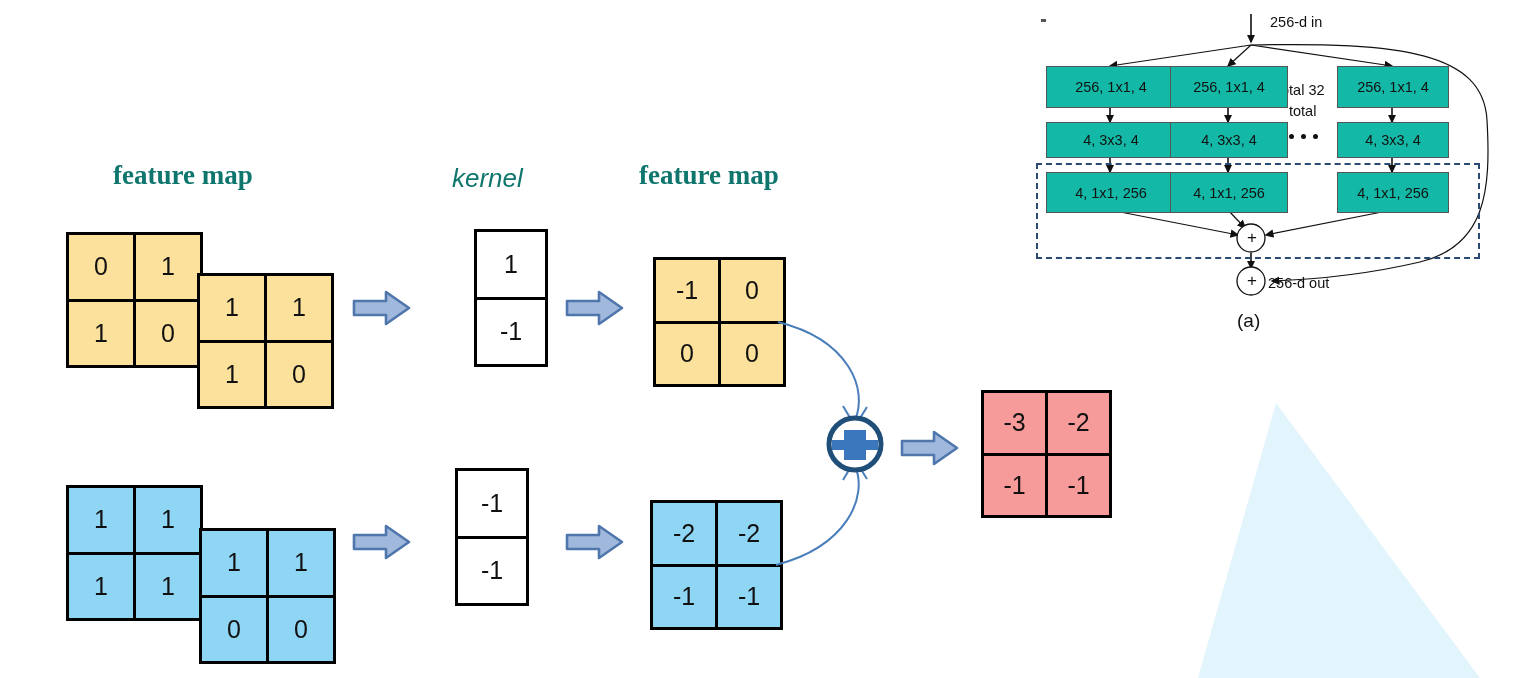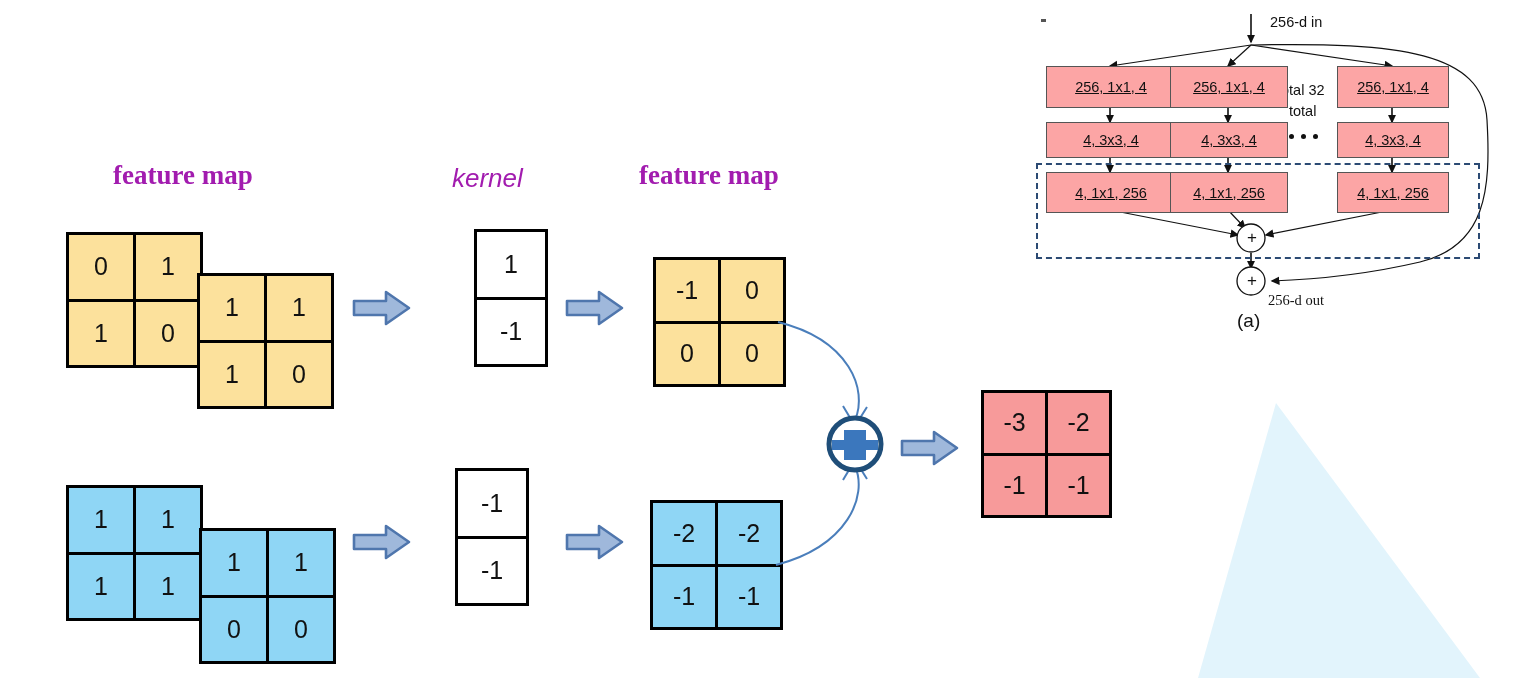--- a/index.html
+++ b/index.html
@@ -9,21 +9,21 @@
     -webkit-font-smoothing:antialiased;
   }
   #stage{position:absolute;left:0;top:0;width:1516px;height:678px;}
 
   
   .heading{
     position:absolute;
     font-family:"Liberation Serif", serif;
     font-weight:bold;
     font-size:27px;
-    color:#a21caf;
+    color:#0f766e;
     white-space:nowrap;
     text-align:center;
   }
   .heading.sans{
     font-family:"Liberation Sans", sans-serif;
     font-weight:normal;
     font-size:26px;
   }
 
   
@@ -46,24 +46,24 @@
 
   
   .plusnode{position:absolute;}
 
   
   .rx{position:absolute;}
   .rxbox{
     position:absolute;
     border:1.3px solid #ururu;
     border:1.3px solid #555;
-    background:#fca5a5;
+    background:#14b8a6;
     display:flex;align-items:center;justify-content:center;
     font-family:"Liberation Sans", sans-serif;
-    font-size:14.5px;color:#111;white-space:nowrap;text-decoration:underline;
+    font-size:14.5px;color:#111;white-space:nowrap;
   }
   .rxlabel{
     position:absolute;
     font-family:"Liberation Sans", sans-serif;
     font-size:14.5px;color:#111;white-space:nowrap;text-align:right;
   }
   .rxlabel.paren{font-size:19px;}
   .dashbox{
     position:absolute;
     border:2.5px dashed #2b4a73;
@@ -219,21 +219,21 @@
 
       <circle cx="251" cy="238" r="14" fill="#fff" stroke="#111" stroke-width="1.3"></circle>
 
       <circle cx="251" cy="281" r="14" fill="#fff" stroke="#111" stroke-width="1.3"></circle>
     </svg>
 
     <div class="dashbox" style="left:36px;top:163px;width:444px;height:96px;"></div>
 
     <div class="rxlabel" style="left:270px;top:14px;">256-d in</div>
 
-    <div class="rxlabel" style="left:268px;top:292px;font-family:Liberation Serif, serif;">256-d out</div>
+    <div class="rxlabel" style="left:268px;top:275px;">256-d out</div>
 
     <div class="rxlabel paren" style="left:237px;top:310px;">(a)</div>
 
     <div class="rxlabel" style="left:277px;top:82px;">total 32</div>
     <div class="rxlabel" style="left:289px;top:103px;">total</div>
 
     <div class="dots" style="left:277px;top:134px;">
       <i></i>
         <i></i>
         <i></i>

